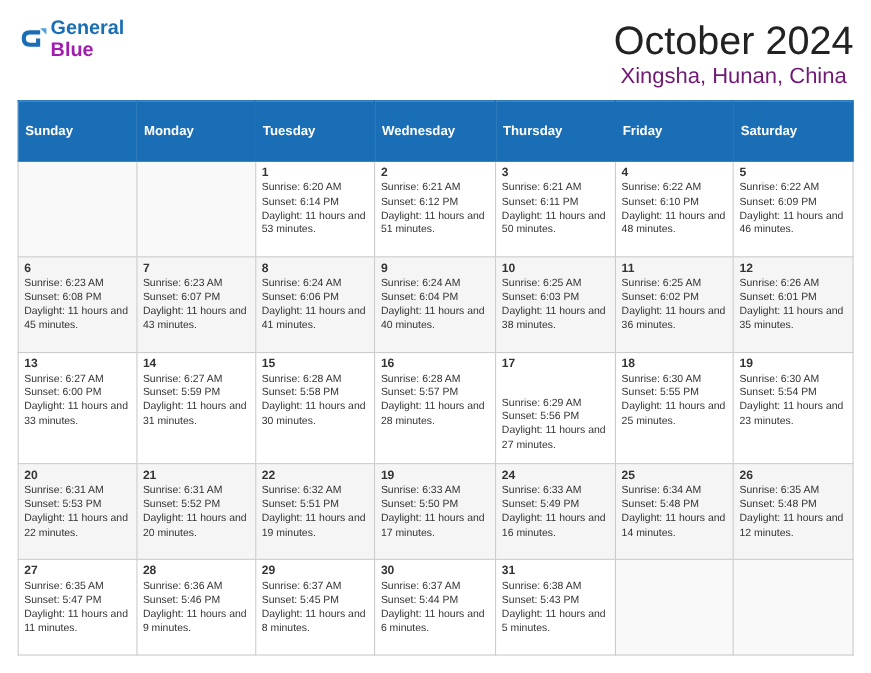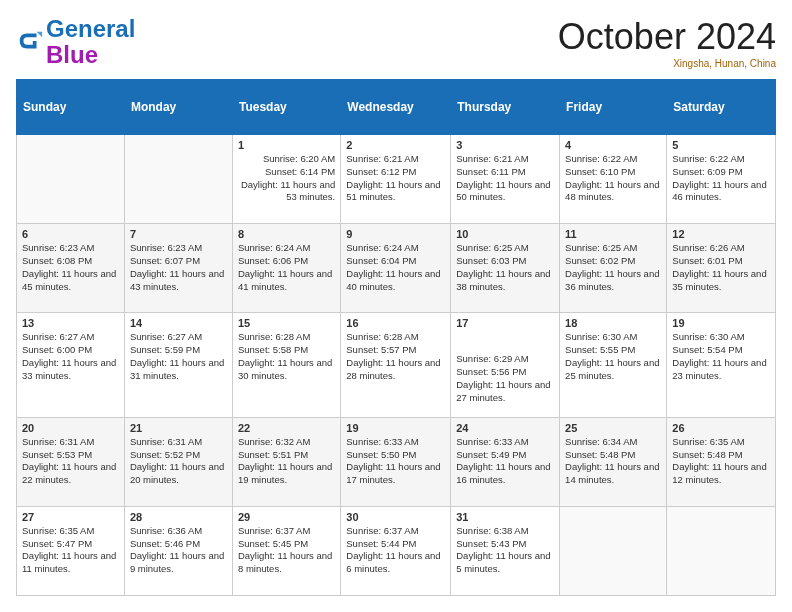--- a/index.html
+++ b/index.html
@@ -21,44 +21,44 @@
       display: flex;
       justify-content: space-between;
       align-items: flex-start;
       margin-bottom: 10px;
     }
     .logo {
       display: flex;
       align-items: center;
     }
     .logo-text {
-      font-size: 24px;
+      font-size: 18px;
       font-weight: bold;
       color: #333;
       line-height: 1.1;
     }
     .logo-text span {
       color: #1a6eb5;
     }
     .logo-icon {
       width: 28px;
       height: 28px;
       margin-right: 2px;
     }
     .title-block {
-      text-align: right;
+      text-align: center;
     }
     .month-title {
       font-size: 36px;
       font-weight: normal;
       color: #222;
     }
     .location-title {
-      font-size: 10px;
-      color: #a16207;
+      font-size: 20px;
+      color: #701a75;
     }
     .calendar-table {
       width: 100%;
       border-collapse: collapse;
       flex: 1;
     }
     .calendar-table th {
       background-color: #1a6eb5;
       color: #fff;
       font-size: 12px;
@@ -128,21 +128,21 @@
           <th>Friday</th>
           <th>Saturday</th>
         </tr>
     </thead>
     <tbody id="calendar-body">
     <tr>
           <td class="empty-cell"></td>
           <td class="empty-cell"></td>
           <td>
             <span class="day-number">1</span>
-            <div class="day-info" style="white-space: pre-line; text-align: right;">Sunrise: 6:20 AM
+            <div class="day-info" style="white-space: pre-line;">Sunrise: 6:20 AM
 Sunset: 6:14 PM
 Daylight: 11 hours and 53 minutes.</div>
           </td>
           <td>
             <span class="day-number">2</span>
             <div class="day-info" style="white-space: pre-line;">Sunrise: 6:21 AM
 Sunset: 6:12 PM
 Daylight: 11 hours and 51 minutes.</div>
           </td>
           <td>

